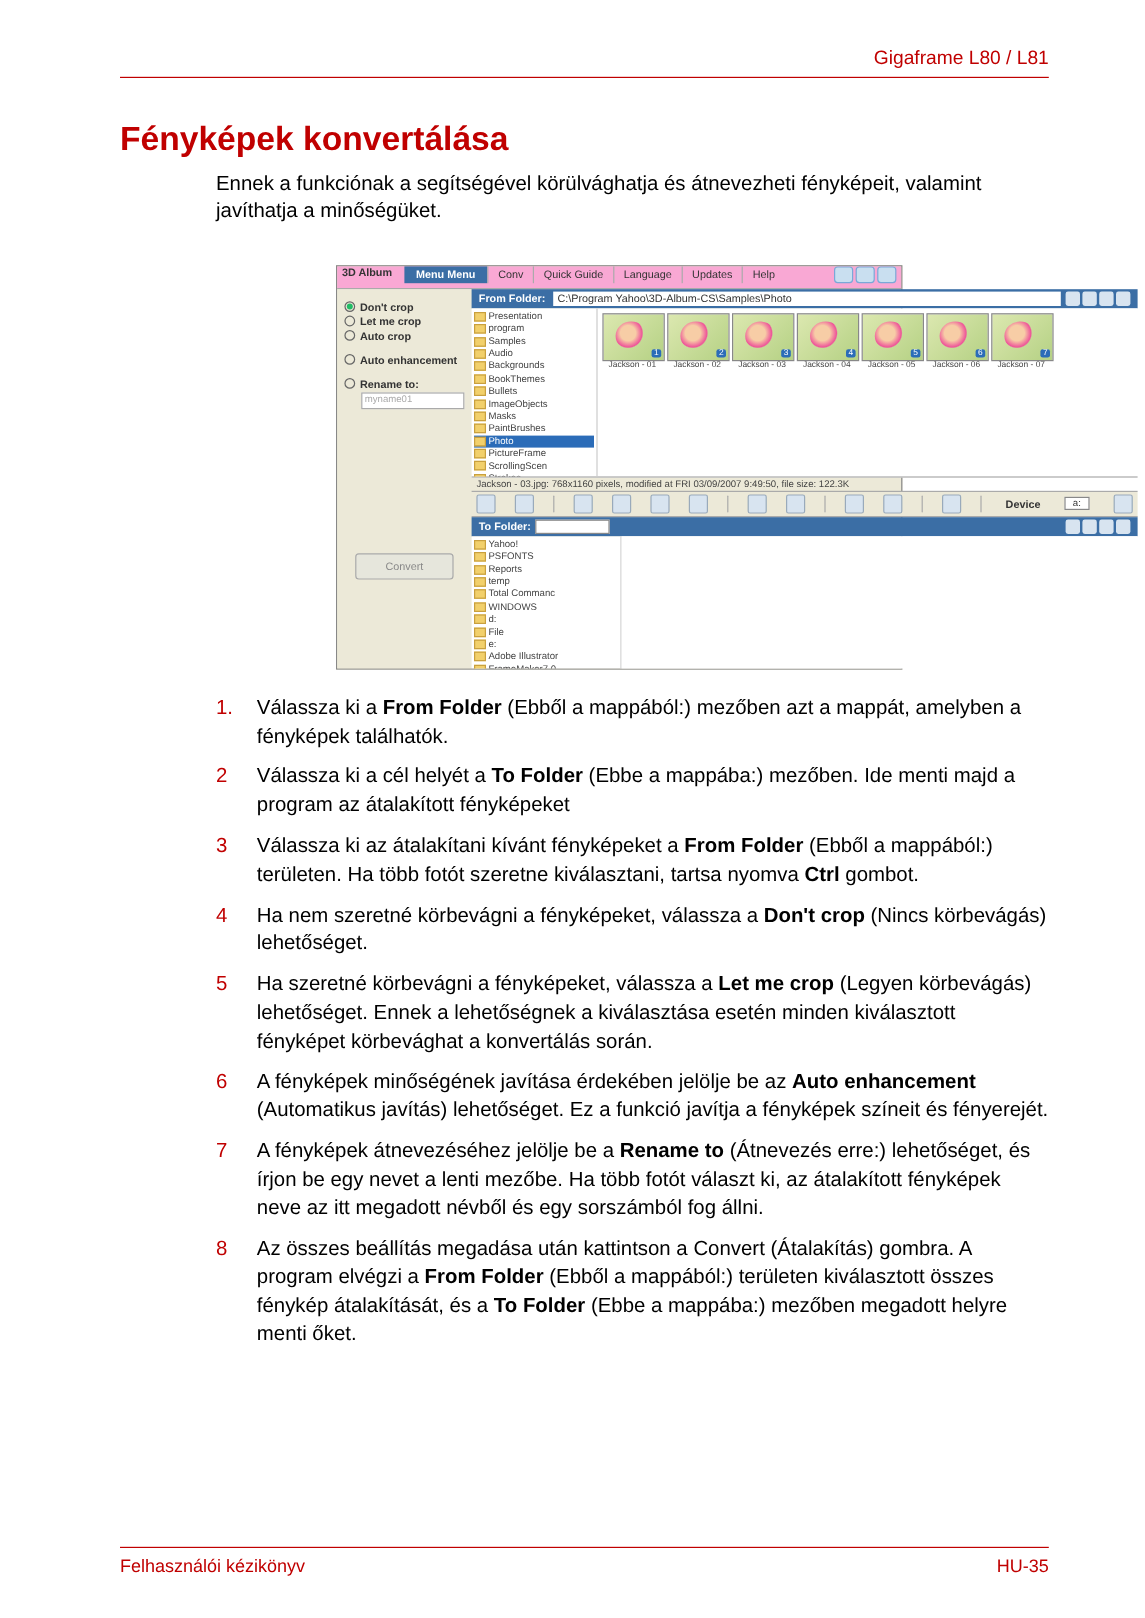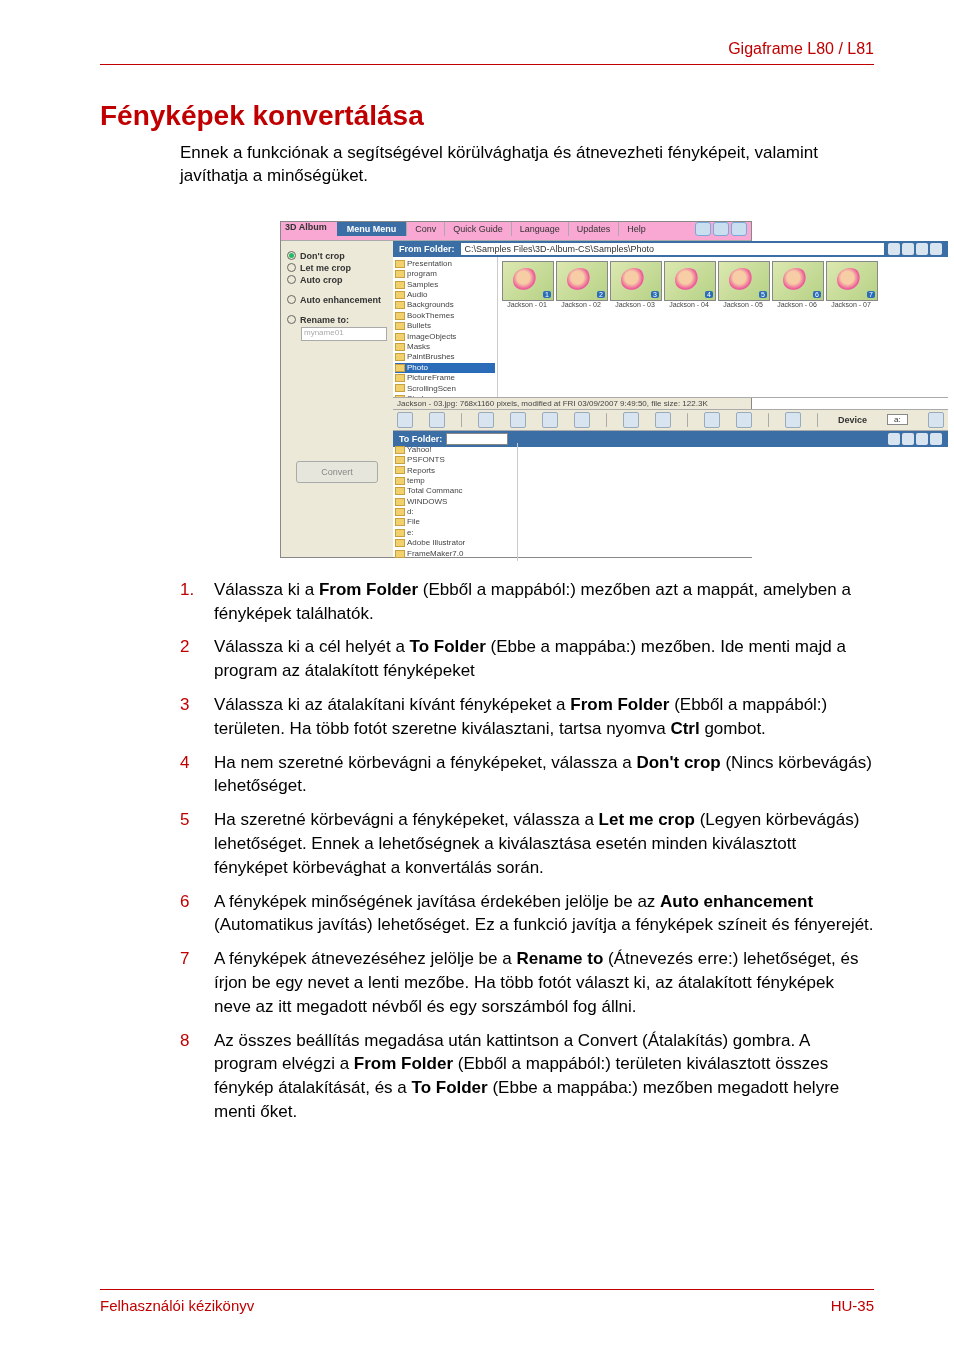--- a/index.html
+++ b/index.html
@@ -268,21 +268,20 @@
     background: #d8e4f0;
     border: 1px solid #9ab;
     border-radius: 2px;
   }
   .tbtn.sep { width: 1px; background: #aaa; border: none; height: 14px; }
   .device-lbl { font-size: 9px; font-weight: bold; color: #333; margin: 0 4px; }
   .panel-body2 {
     display: flex;
     background: #fff;
     height: 110px;
-    align-items: center;
   }
   .tree2 {
     width: 120px;
     border-right: 1px solid #ccc;
     padding: 2px;
     font-size: 8px;
     color: #444;
     overflow: hidden;
     line-height: 1.3;
   }
@@ -389,21 +388,21 @@
             <span class="radio"></span>
             <span>Rename to:</span>
           </div>
         <div class="rename-input">myname01</div>
         <div class="convert-btn">Convert</div>
       </div>
 
       <div class="ss-right">
         <div class="panel-header">
           <span>From Folder:</span>
-          <span class="path">C:\Samples Files\3D-Album-CS\Samples\Photo</span>
+          <span class="path">C:\Program Yahoo\3D-Album-CS\Samples\Photo</span>
           <span class="panel-icons">
             <span class="panel-icon"></span>
             <span class="panel-icon"></span>
             <span class="panel-icon"></span>
             <span class="panel-icon"></span>
           </span>
         </div>
         <div class="panel-body">
           <div class="tree" id="from-tree">
               <div class="node"><span class="folder-ic"></span>Presentation</div>

